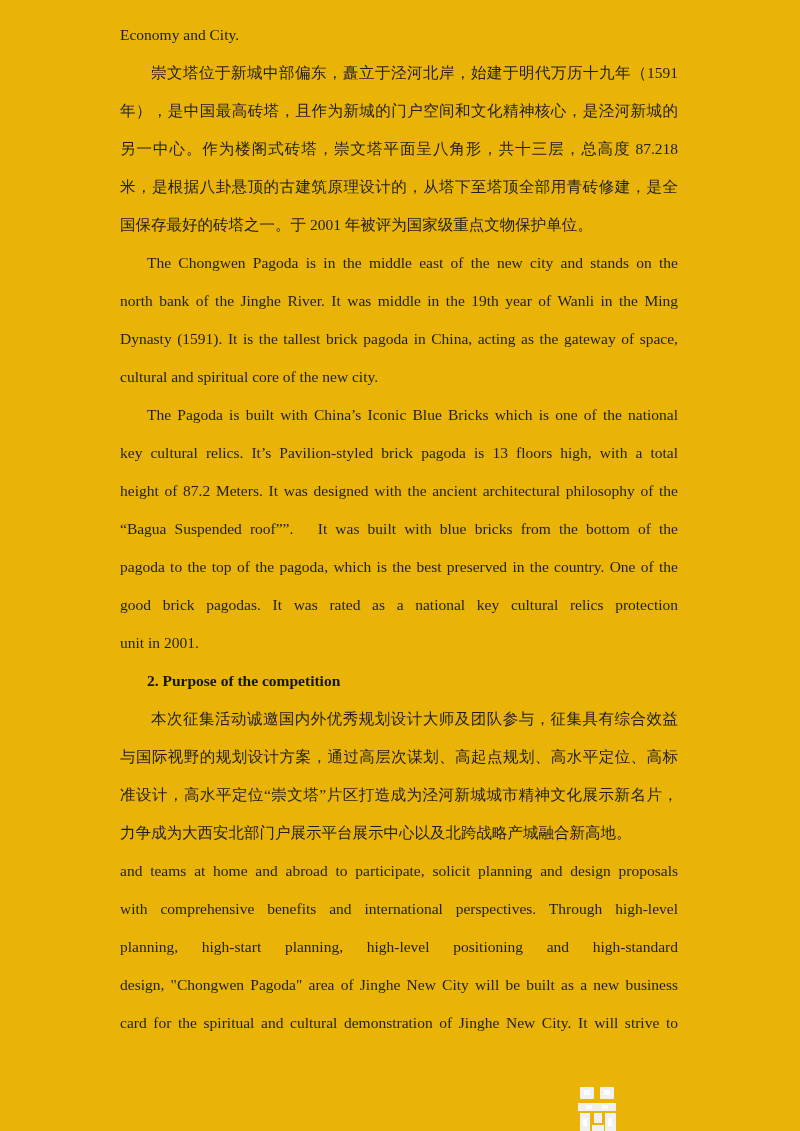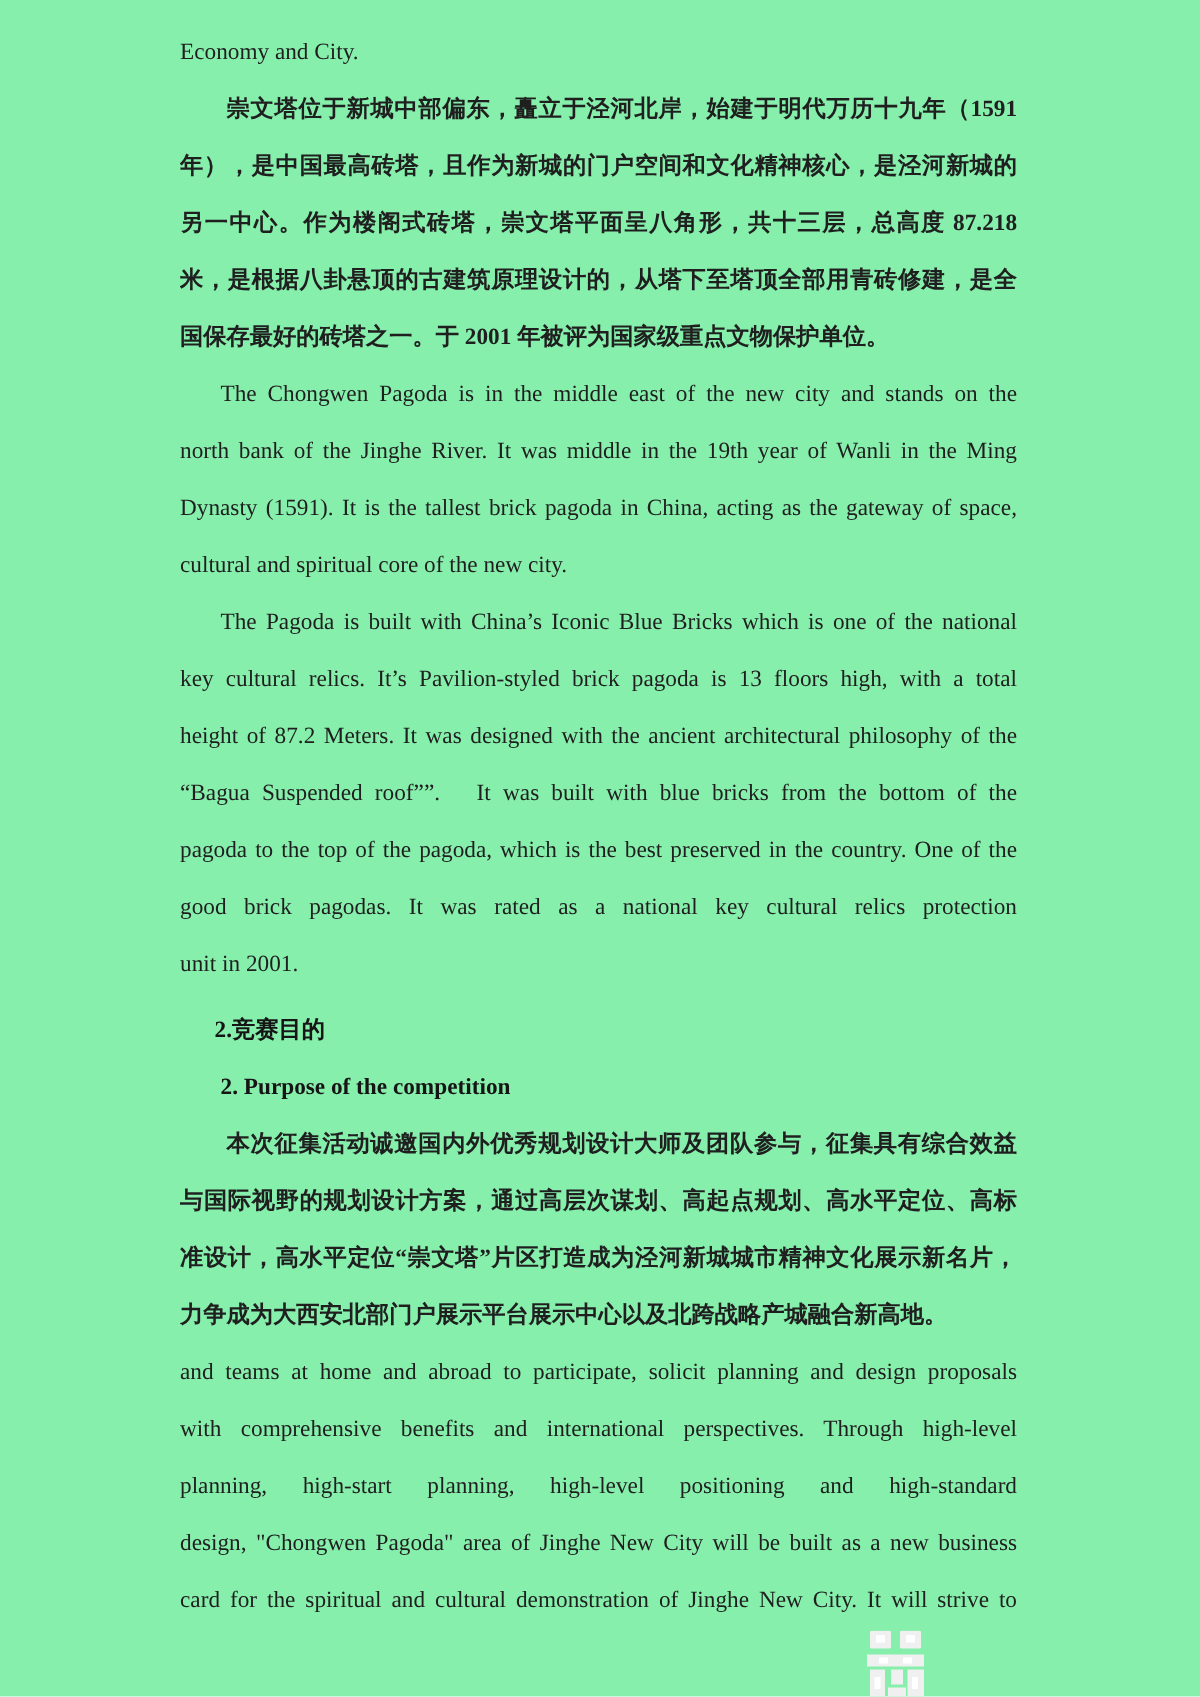--- a/index.html
+++ b/index.html
@@ -4,38 +4,38 @@
 <style>
   html, body {
     margin: 0;
     padding: 0;
     background: #ffffff;
   }
   .page {
     position: relative;
     width: 800px;
     height: 1131px;
-    background: #86efac;
+    background: #eab308;
     box-sizing: border-box;
     padding: 16px 122px 0 120px;
     overflow: hidden;
     font-family: "Liberation Serif", "DejaVu Serif", serif;
     color: #1f1f1f;
   }
   .para { margin: 0; }
   .para.gap-top { margin-top: 6px; }
   .line {
     height: 38px;
     line-height: 38px;
     overflow: hidden;
     text-align: justify;
     text-align-last: justify;
     font-size: 15.5px;
   }
-  .line.zh { font-size: 15.5px; font-weight: bold; }
+  .line.zh { font-size: 15.5px; }
   .line.last { text-align-last: left; }
   .line.indent-zh { text-indent: 2em; }
   .line.indent-en { text-indent: 27px; }
   .line.bold { font-weight: bold; color: #151515; }
   .line.indent-heading-zh { text-indent: 23px; }
   .line.indent-heading-en { text-indent: 27px; }
   .watermark {
     position: absolute;
     left: 578px;
     top: 1087px;
@@ -67,23 +67,20 @@
       </div>
       <div class="para">
         <div class="line en indent-en">The Pagoda is built with China’s Iconic Blue Bricks which is one of the national</div>
         <div class="line en">key cultural relics. It’s Pavilion-styled brick pagoda is 13 floors high, with a total</div>
         <div class="line en">height of 87.2 Meters. It was designed with the ancient architectural philosophy of the</div>
         <div class="line en">“Bagua Suspended roof””.&nbsp;&nbsp; It was built with blue bricks from the bottom of the</div>
         <div class="line en">pagoda to the top of the pagoda, which is the best preserved in the country. One of the</div>
         <div class="line en">good brick pagodas. It was rated as a national key cultural relics protection</div>
         <div class="line en last">unit in 2001.</div>
       </div>
-      <div class="para gap-top">
-        <div class="line zh bold indent-heading-zh last">2.竞赛目的</div>
-      </div>
       <div class="para">
         <div class="line en bold indent-heading-en last">2. Purpose of the competition</div>
       </div>
       <div class="para">
         <div class="line zh indent-zh">本次征集活动诚邀国内外优秀规划设计大师及团队参与，征集具有综合效益</div>
         <div class="line zh">与国际视野的规划设计方案，通过高层次谋划、高起点规划、高水平定位、高标</div>
         <div class="line zh">准设计，高水平定位“崇文塔”片区打造成为泾河新城城市精神文化展示新名片，</div>
         <div class="line zh last">力争成为大西安北部门户展示平台展示中心以及北跨战略产城融合新高地。</div>
       </div>
       <div class="para">

